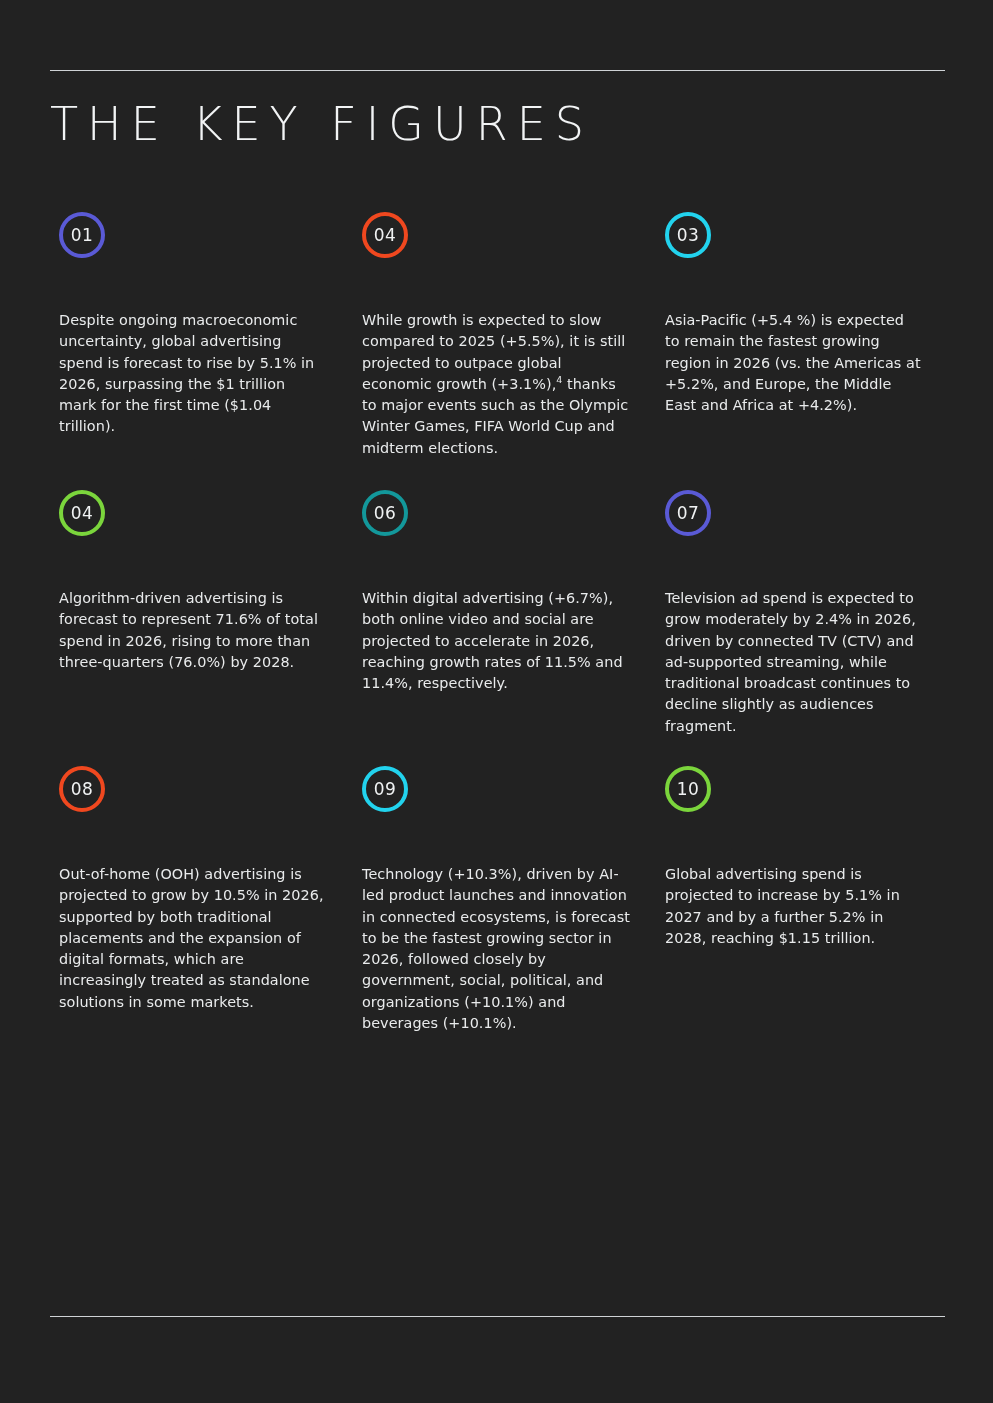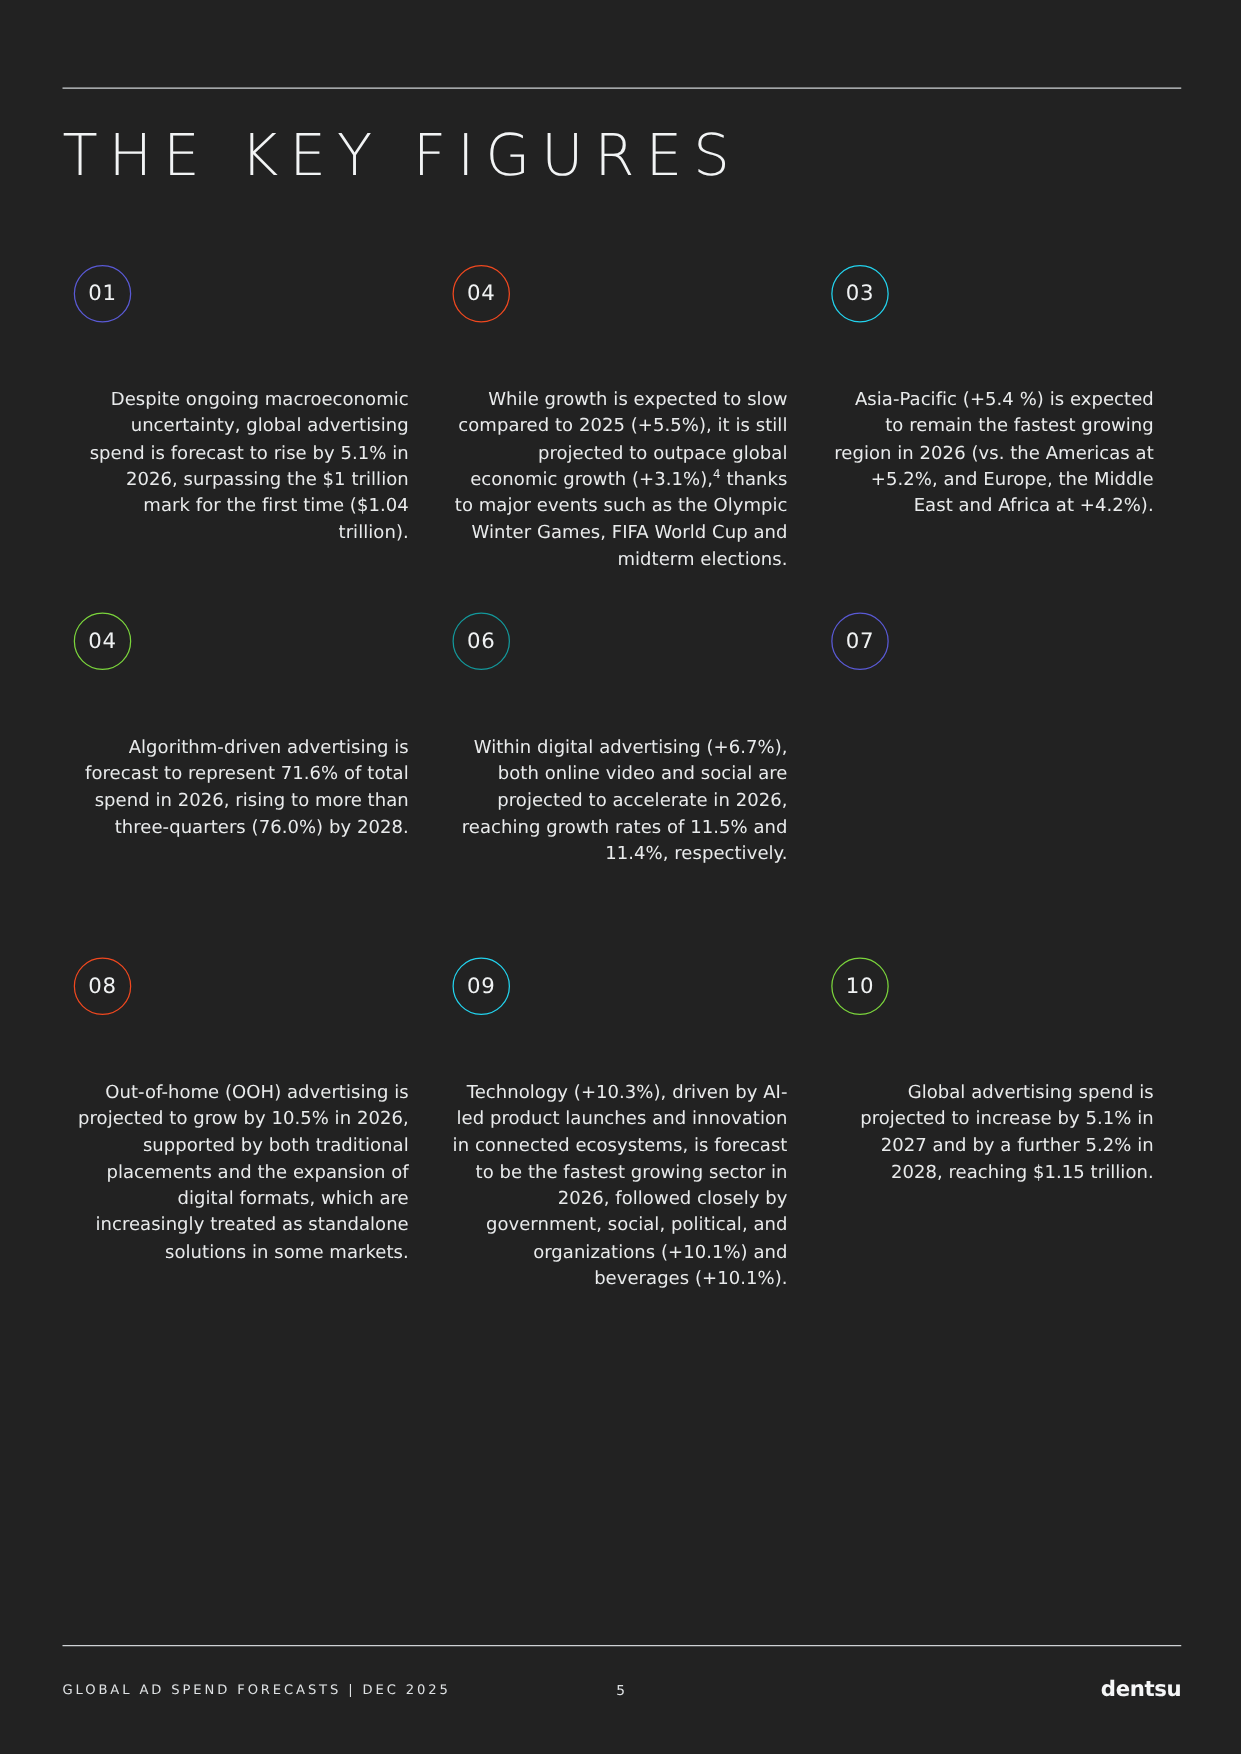--- a/index.html
+++ b/index.html
@@ -1,15 +1,15 @@
 <!DOCTYPE html>
 <html><head>
 <meta charset="utf-8">
 <style>
-  * { box-sizing: border-box; margin: 0; padding: 0; text-align: right; }
+  * { box-sizing: border-box; margin: 0; padding: 0; }
 
   html, body {
     width: 993px;
     height: 1403px;
     background: #222222;
     font-family: "DejaVu Sans", sans-serif;
   }
 
   .slide {
     position: relative;
@@ -63,21 +63,21 @@
   }
   .figure.row1 { height: 278px; }
   .figure.row2 { height: 272px; }
   .figure.row3 { height: 276px; }
   .figure.row4 { height: 200px; }
 
   .badge {
     width: 46px;
     height: 46px;
     border-radius: 50%;
-    border: 1px solid #5eead4;
+    border: 4px solid #5eead4;
     display: flex;
     align-items: center;
     justify-content: center;
     font-family: "DejaVu Sans", sans-serif;
     font-size: 17px;
     font-weight: 400;
     color: #f0f2f3;
     letter-spacing: 0.5px;
     margin-left: 9px;
   }
@@ -180,20 +180,21 @@
       <div class="badge" style="border-color: rgb(19, 152, 155);">
         <span>06</span>
       </div>
       <p class="figure-text">Within digital advertising (+6.7%), both online video and social are projected to accelerate in 2026, reaching growth rates of 11.5% and 11.4%, respectively.</p>
     </div>
 
     <div class="figure row3">
       <div class="badge" style="border-color: rgb(90, 90, 214);">
         <span>07</span>
       </div>
+      <p class="figure-text">Television ad spend is expected to grow moderately by 2.4% in 2026, driven by connected TV (CTV) and ad-supported streaming, while traditional broadcast continues to decline slightly as audiences fragment.</p>
     </div>
 
     <div class="figure row3">
       <div class="badge" style="border-color: rgb(240, 72, 31);">
         <span>08</span>
       </div>
       <p class="figure-text">Out-of-home (OOH) advertising is projected to grow by 10.5% in 2026, supported by both traditional placements and the expansion of digital formats, which are increasingly treated as standalone solutions in some markets.</p>
     </div>
 
     <div class="figure row3">
@@ -210,19 +211,14 @@
       <p class="figure-text">Global advertising spend is projected to increase by 5.1% in 2027 and by a further 5.2% in 2028, reaching $1.15 trillion.</p>
     </div>
 
     <div class="figure row4"></div>
     <div class="figure row4"></div>
 
   </div>
 
   <div class="rule rule-bottom"></div>
 
-  <div class="footer">
-    <div class="footer-label">GLOBAL AD SPEND FORECASTS | DEC 2025</div>
-    <div class="footer-page">5</div>
-    <div class="footer-logo">dentsu</div>
-  </div>
 
 </div>
 
 </body></html>

